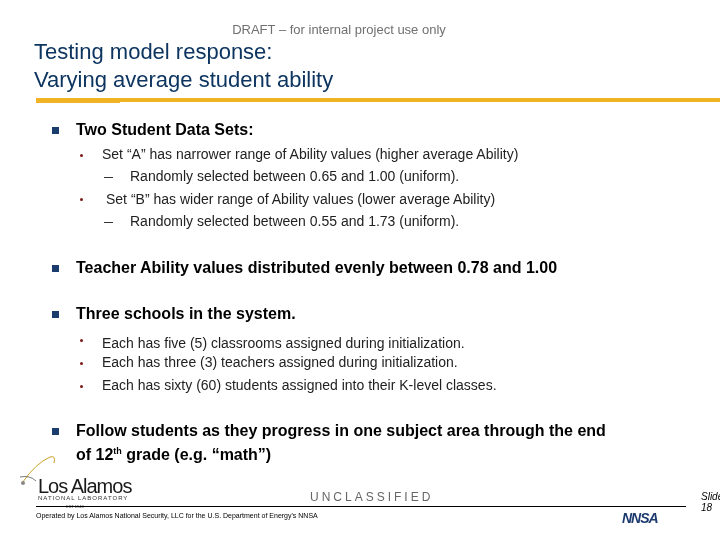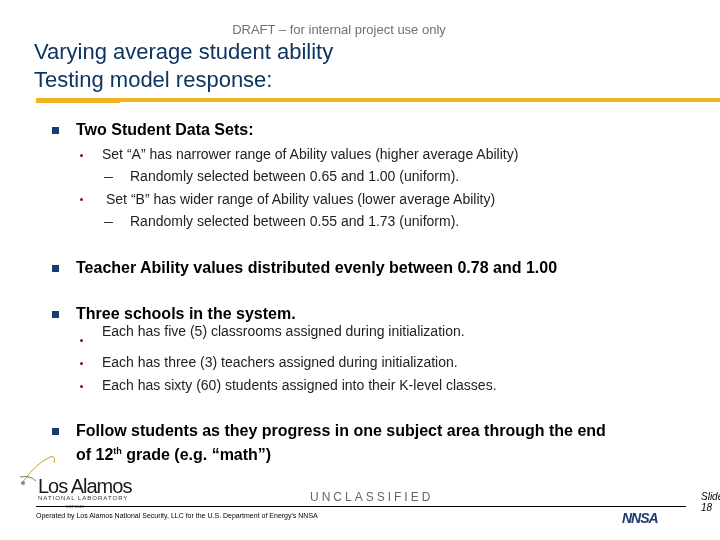--- a/index.html
+++ b/index.html
@@ -24,22 +24,22 @@
   .unclass { position:absolute; top:490px; left:310px; font-size:12px; color:#666; letter-spacing:3px; }
   .slide-no { position:absolute; top:491px; left:654px; font-size:10px; font-style:italic; color:#000;margin-left:47px; }
   .operated { position:absolute; top:512px; left:36px; font-size:7px; color:#000; }
   .nnsa { position:absolute; top:510px; left:622px; font-size:14px; font-weight:bold; font-style:italic; color:#1c3a6e; letter-spacing:-1px; }
 </style>
 </head>
 <body>
 
 <div class="draft">DRAFT – for internal project use only</div>
 <h1 class="title">
+  <div>Testing model response:</div>
   <div>Varying average student ability</div>
-  <div>Testing model response:</div>
 </h1>
 <div class="rule"></div>
 <div class="rule-left"></div>
 
 <div class="content">
 
   <div class="l1" style="top:4px;">
     <span class="sq"></span>
     <span class="txt">Two Student Data Sets:</span>
   </div>
@@ -55,21 +55,21 @@
   <div class="l1" style="top:142px;">
     <span class="sq"></span>
     <span class="txt">Teacher Ability values distributed evenly between 0.78 and 1.00</span>
   </div>
 
   <div class="l1" style="top:188px;">
     <span class="sq"></span>
     <span class="txt">Three schools in the system.</span>
   </div>
   <span class="dot" style="left:80px; top:223px;"></span>
-  <div class="l2" style="left:102px; top:206px;">Each has five (5) classrooms assigned during initialization.</div>
+  <div class="l2" style="left:102px; top:218px;">Each has five (5) classrooms assigned during initialization.</div>
   <span class="dot" style="left:80px; top:246px;"></span>
   <div class="l2" style="left:102px; top:237px;">Each has three (3) teachers assigned during initialization.</div>
   <span class="dot" style="left:80px; top:269px;"></span>
   <div class="l2" style="left:102px; top:260px;">Each has sixty (60) students assigned into their K-level classes.</div>
 
   <div class="l1" style="top:305px;">
     <span class="sq"></span>
     <span class="txt">Follow students as they progress in one subject area through the end</span>
   </div>
   <div class="l1" style="top:325px;">

